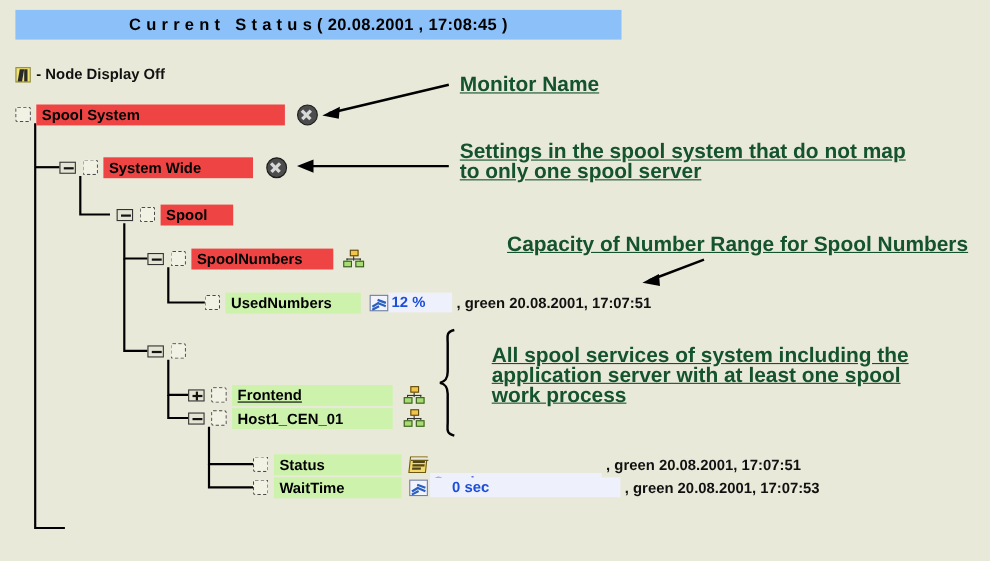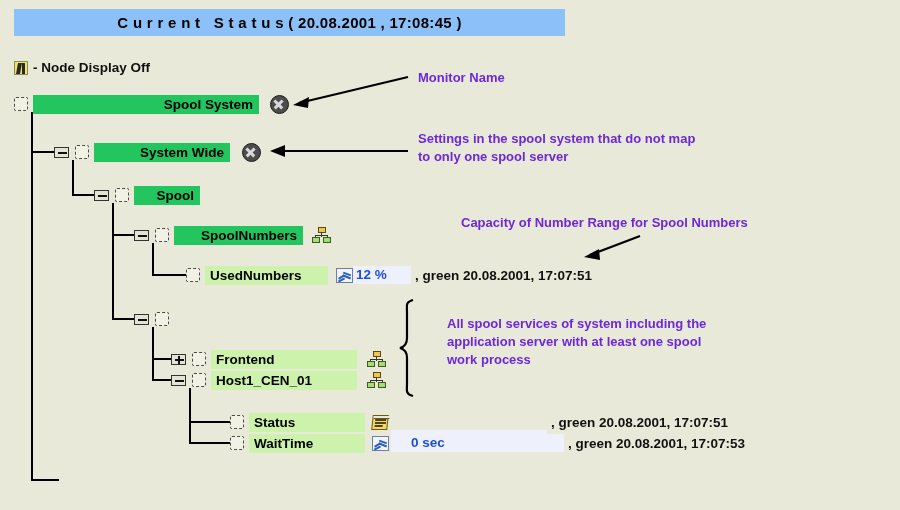--- a/index.html
+++ b/index.html
@@ -40,21 +40,21 @@
     content:"";position:absolute;left:7px;top:1px;width:3px;height:11px;
     background:#2a2a2a;
   }
 
   
   .node{position:absolute;display:flex;align-items:center;height:20px;white-space:nowrap;}
   .node-label{
     font-size:13.5px;font-weight:bold;color:#000;
     padding:1px 6px 1px 5px;display:inline-block;line-height:17px;
   }
-  .lbl-red{background:#22c55e;text-align:right;}
+  .lbl-red{background:#ef4444;}
   .lbl-green{background:#ccf2ac;}
 
   
   .focusbox{
     width:14px;height:14px;border:1px dashed #4a4a4a;background:#f1f1e4;
     box-sizing:border-box;margin-right:5px;flex:0 0 auto;border-radius:2px;
   }
   
   .expander{
     width:15px;height:11px;border:1px solid #333;background:#e4e4d4;
@@ -117,21 +117,21 @@
   .icon-note i{position:absolute;background:#53451a;height:1.5px;left:2px;display:block;}
   .icon-note .r1{width:11px;top:3px;}
   .icon-note .r2{width:11px;top:6px;}
   .icon-note .r3{width:8px;top:9px;}
   .icon-note::before{
     content:"";position:absolute;left:0;top:0;width:16px;height:3px;background:#e9e9e2;
     border-bottom:1px solid #6a5a1a;box-sizing:border-box;
   }
 
   
-  .anno{position:absolute;font-size:13px;font-weight:bold;color:#6d28d9;line-height:18px;white-space:pre-line;}
+  .anno{position:absolute;font-size:19px;font-weight:bold;color:#14532d;line-height:18px;white-space:pre-line;text-decoration:underline;}
 
   
   svg.overlay{position:absolute;left:0;top:0;width:900px;height:510px;pointer-events:none;}
 </style>
 </head>
 <body>
 
 <div class="root">
 
   <div class="title-bar">
@@ -191,21 +191,21 @@
     <span class="icon-circlex" style="margin-left:11px;"></span>
   </div>
 
   <div class="node" style="left:54px;top:142px;">
     <span class="expander"></span>
     <span class="focusbox"></span>
     <span class="node-label lbl-red" style="min-width:125px;">System Wide</span>
     <span class="icon-circlex" style="margin-left:12px;"></span>
   </div>
 
-  <div class="node" style="left:94px;top:185px;">
+  <div class="node" style="left:106px;top:185px;">
     <span class="expander"></span>
     <span class="focusbox"></span>
     <span class="node-label lbl-red" style="min-width:55px;">Spool</span>
   </div>
 
   <div class="node" style="left:134px;top:225px;">
     <span class="expander"></span>
     <span class="focusbox"></span>
     <span class="node-label lbl-red" style="min-width:118px;">SpoolNumbers</span>
     <span class="icon-net" style="margin-left:9px;">
@@ -233,21 +233,21 @@
   </div>
 
   <div class="node" style="left:134px;top:309px;">
     <span class="expander"></span>
     <span class="focusbox"></span>
   </div>
 
   <div class="node" style="left:171px;top:349px;">
     <span class="expander plus"></span>
     <span class="focusbox"></span>
-    <span class="node-label lbl-green" style="min-width:135px;">Frontend</span>
+    <span class="node-label lbl-green" style="min-width:135px;text-decoration:underline;">Frontend</span>
     <span class="icon-net" style="margin-left:10px;">
       <i class="n"></i>
         <i class="v"></i>
         <i class="h"></i>
         <i class="l1"></i>
         <i class="l2"></i>
         <i class="c1"></i>
         <i class="c2"></i>
     </span>
   </div>

